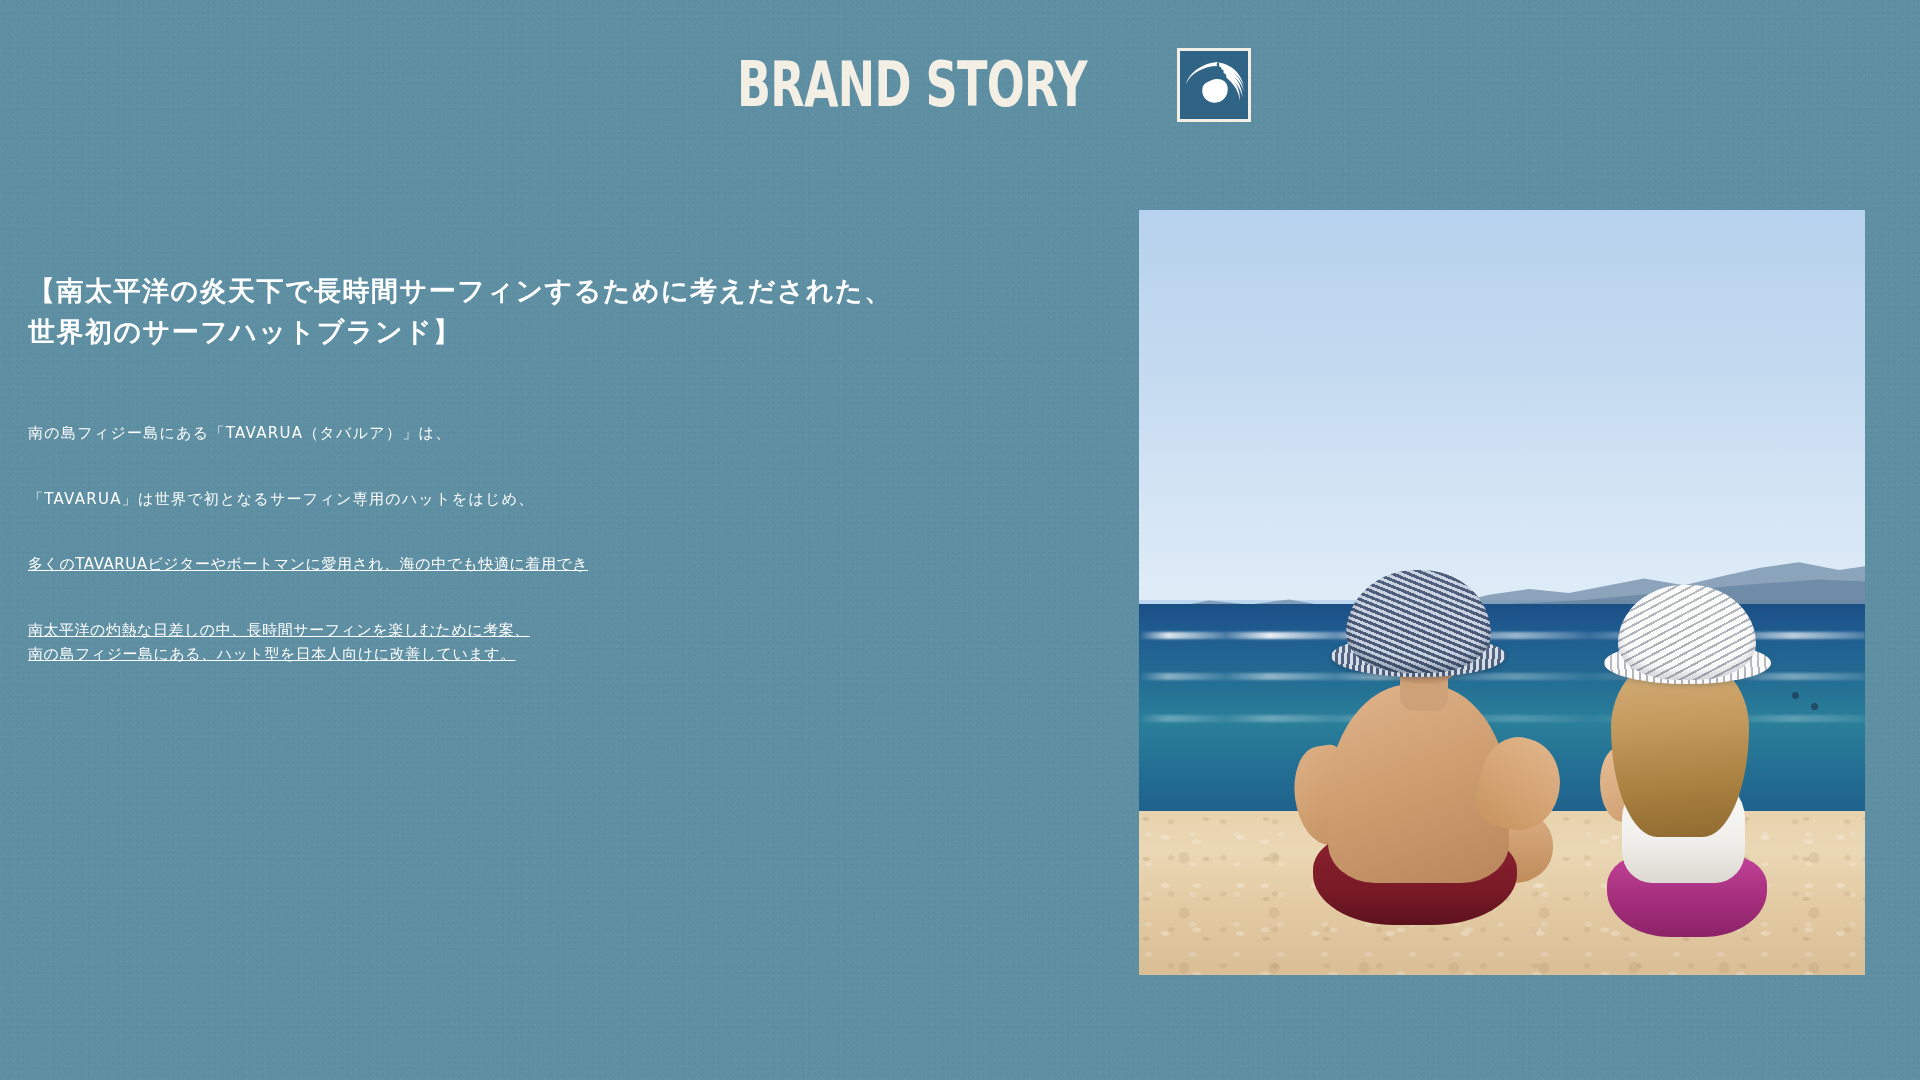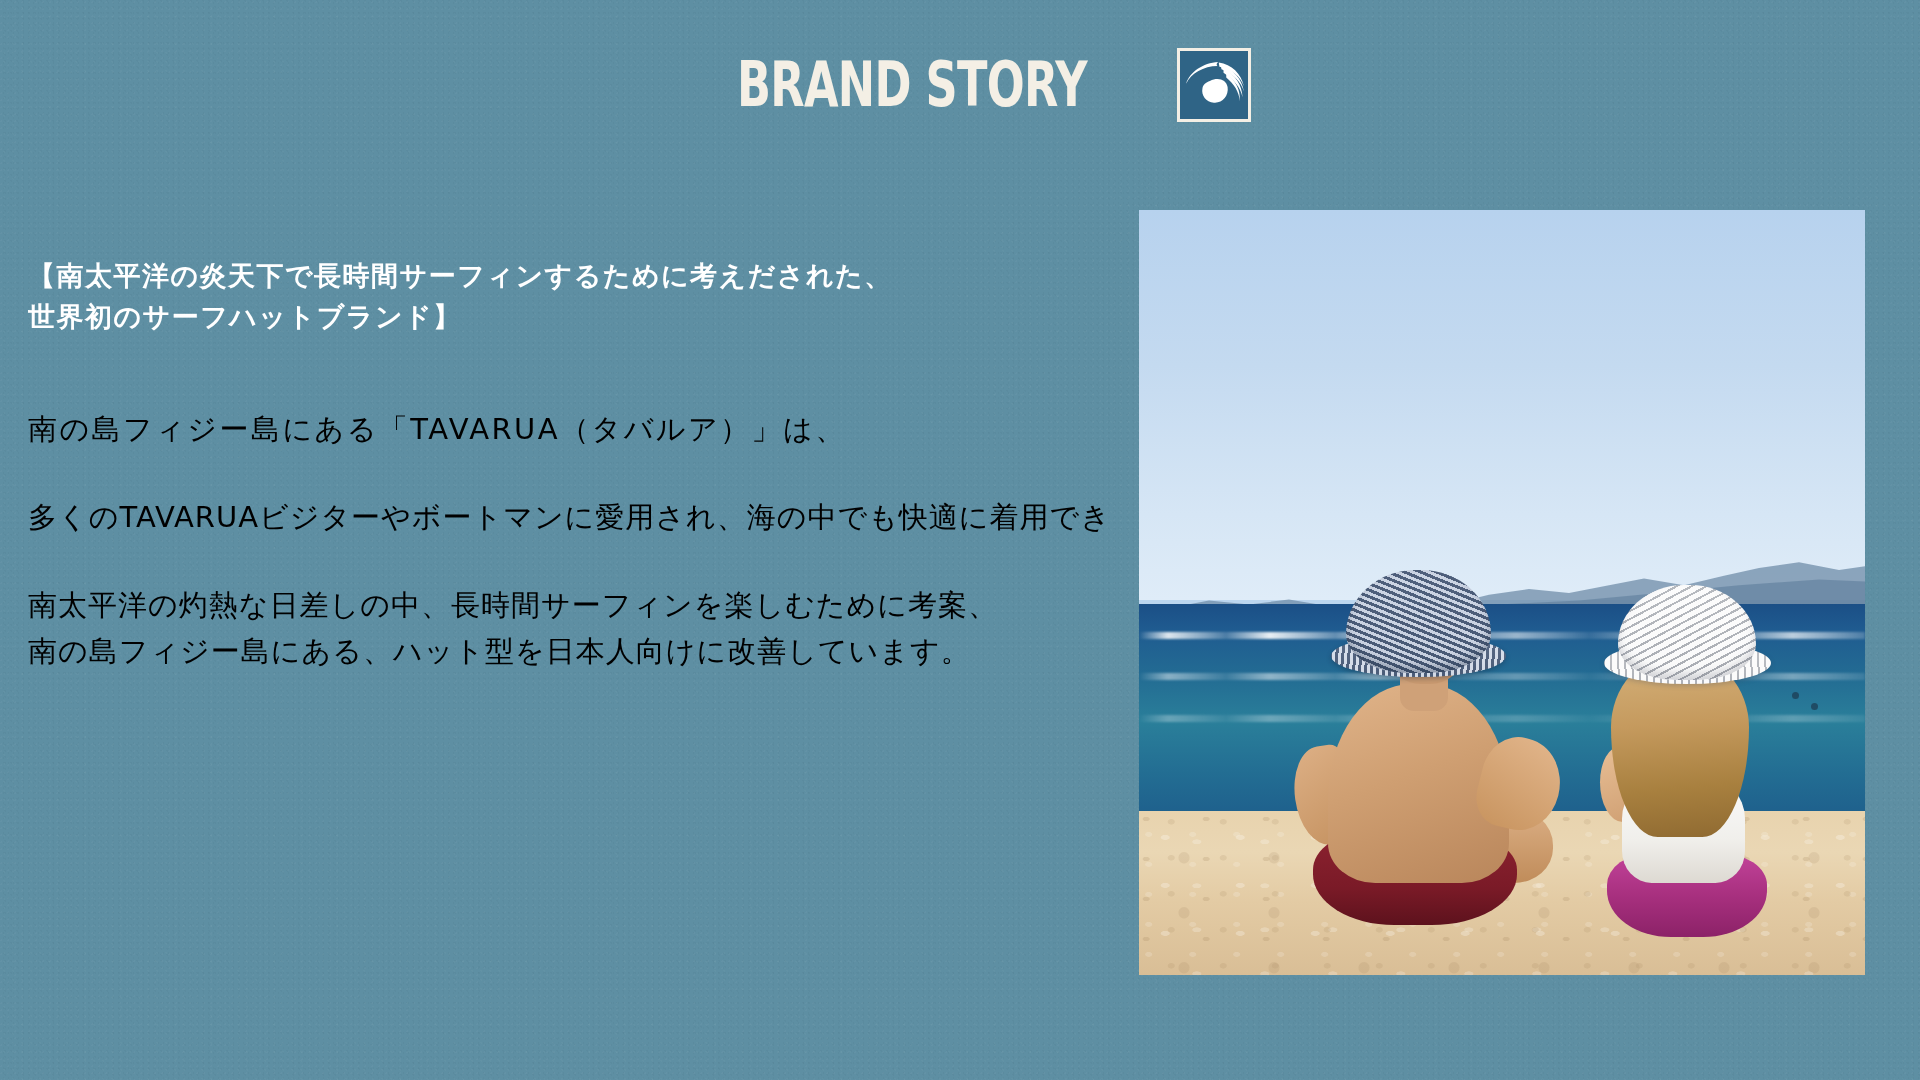--- a/index.html
+++ b/index.html
@@ -67,43 +67,43 @@
     box-sizing: border-box;
     display: block;
     flex: 0 0 auto;
   }
   .logo-mark svg { display: block; width: 100%; height: 100%; }
 
   
   .left-col {
     position: absolute;
     left: 28px;
-    top: 255px;
+    top: 270px;
     width: 1090px;
   }
   .lede {
     color: #ffffff;
     font-weight: 700;
     font-size: 27px;
     line-height: 1.52;
     letter-spacing: .055em;
     margin: 0 0 70px 0;
     white-space: pre-line;
   }
   .body-block { margin-bottom: 42px; }
   .body-block:last-child { margin-bottom: 0; }
   .body-line {
-    color: #000000;
+    color: #ffffff;
     font-weight: 400;
-    font-size: 29px;
+    font-size: 15px;
     line-height: 1.58;
     letter-spacing: .085em;
     white-space: pre;
   }
-  .body-block.tight .body-line { letter-spacing: .035em; }
+  .body-block.tight .body-line { letter-spacing: .035em; text-decoration: underline; }
 
   
   .photo {
     position: absolute;
     left: 1139px;
     top: 210px;
     width: 726px;
     height: 765px;
     overflow: hidden;
     background: #bcd6ef;
@@ -278,20 +278,21 @@
   <div class="left-col">
 
     <p class="lede">【南太平洋の炎天下で長時間サーフィンするために考えだされた、
 世界初のサーフハットブランド】</p>
 
     <div class="body-block">
       <div class="body-line">南の島フィジー島にある「TAVARUA（タバルア）」は、</div>
     </div>
 
     <div class="body-block">
+      <div class="body-line">「TAVARUA」は世界で初となるサーフィン専用のハットをはじめ、</div>
     </div>
 
     <div class="body-block tight">
       <div class="body-line">多くのTAVARUAビジターやボートマンに愛用され、海の中でも快適に着用でき</div>
     </div>
 
     <div class="body-block tight">
       <div class="body-line">南太平洋の灼熱な日差しの中、長時間サーフィンを楽しむために考案、</div>
       <div class="body-line">南の島フィジー島にある、ハット型を日本人向けに改善しています。</div>
     </div>

